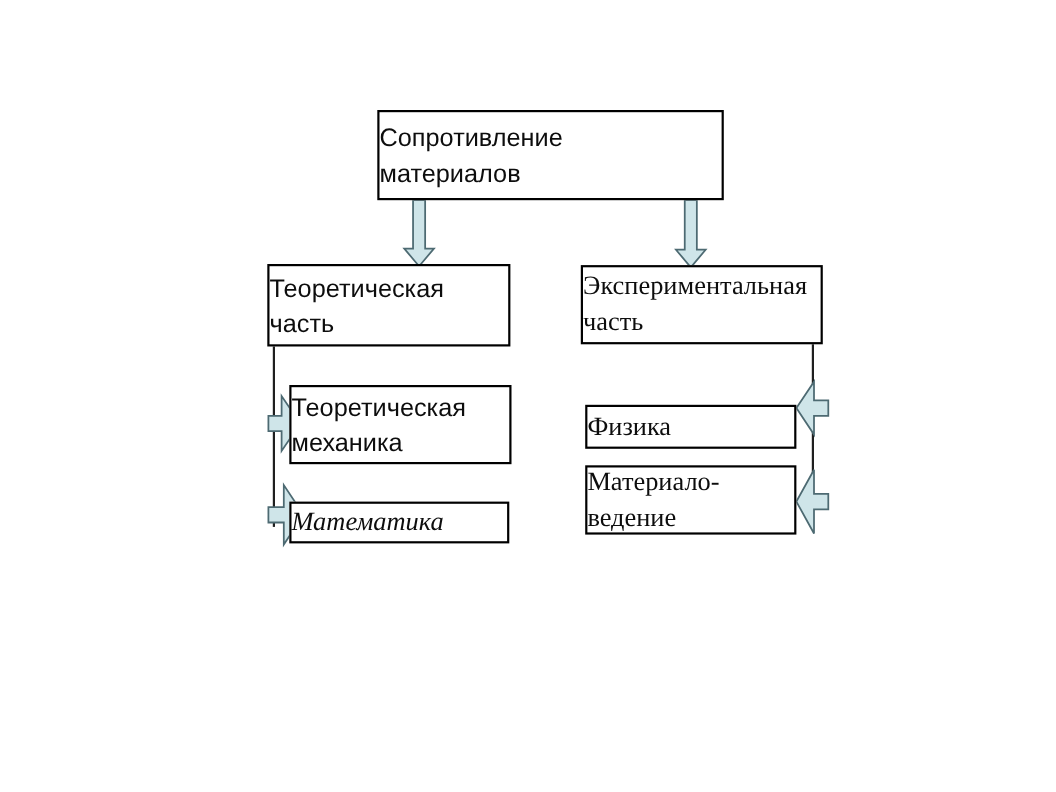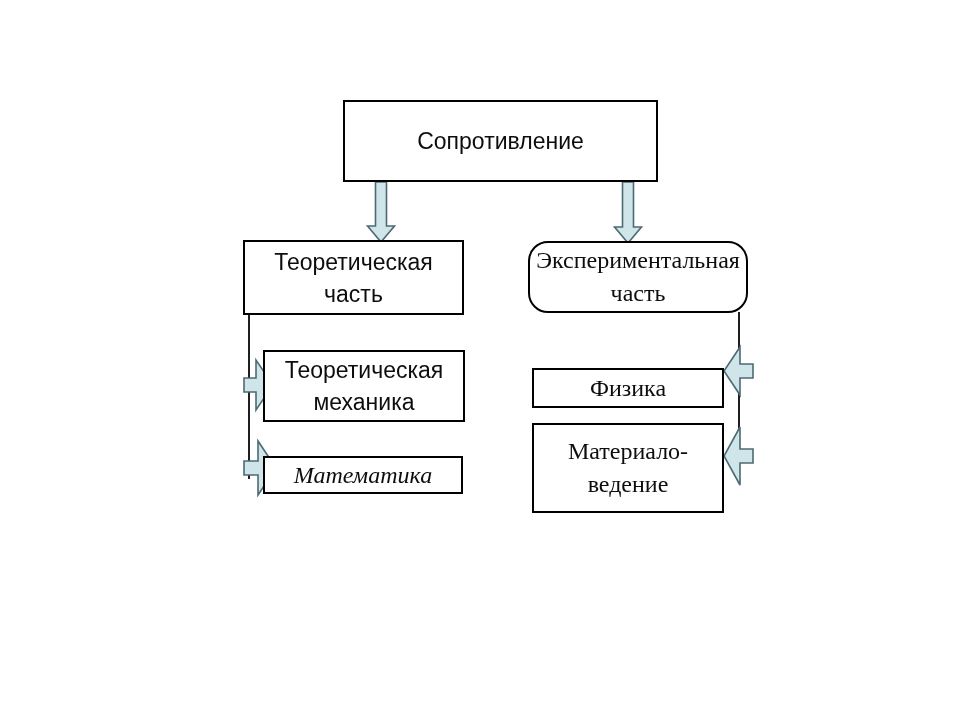--- a/index.html
+++ b/index.html
@@ -19,35 +19,35 @@
     margin:0 auto;
   }
   .node{
     position:absolute;
     box-sizing:border-box;
     border:2px solid var(--box-border);
     background:#ffffff;
     display:flex;
     flex-direction:column;
     justify-content:center;
-    align-items:center;
+    align-items:flex-start;
     text-align:center;
     color:var(--text);
     z-index:2;
   }
   .node span{display:block;white-space:nowrap;}
   .f-sans{font-family:"Liberation Sans","DejaVu Sans",sans-serif;font-size:23px;line-height:32px;}
   .f-serif{font-family:"Liberation Serif","DejaVu Serif",serif;font-size:24px;line-height:33px;}
   #n-root        {left:343px;top:100px;width:315px;height:82px;}
   #n-theory      {left:243px;top:240px;width:221px;height:75px;}
-  #n-experiment  {left:528px;top:241px;width:220px;height:72px;border-radius:20px;}
+  #n-experiment  {left:528px;top:241px;width:220px;height:72px;}
   #n-theor-mech  {left:263px;top:350px;width:202px;height:72px;}
   #n-math        {left:263px;top:456px;width:200px;height:38px;font-style:italic;}
   #n-physics     {left:532px;top:368px;width:192px;height:40px;}
-  #n-matsci      {left:532px;top:423px;width:192px;height:90px;}
+  #n-matsci      {left:532px;top:423px;width:192px;height:63px;}
   .connector-layer{
     position:absolute;left:0;top:0;width:960px;height:720px;
     z-index:1;
   }
   .blk-arrow{fill:var(--arrow-fill);stroke:var(--arrow-stroke);stroke-width:1.6;stroke-linejoin:miter;}
   .conn-line{stroke:var(--connector);stroke-width:2;fill:none;}
 </style>
 </head>
 <body>
 
@@ -63,20 +63,21 @@
 
     <path class="blk-arrow" d="M244,378 L256,378 L256,360 L273,385 L256,410 L256,392 L244,392 Z"></path>
     <path class="blk-arrow" d="M244,461 L258,461 L258,441 L276,468 L258,495 L258,475 L244,475 Z"></path>
 
     <path class="blk-arrow" d="M753,364 L740,364 L740,347 L724,371 L740,395 L740,378 L753,378 Z"></path>
     <path class="blk-arrow" d="M753,449 L740,449 L740,427 L724,456 L740,485 L740,463 L753,463 Z"></path>
   </svg>
 
   <div class="node f-sans" id="n-root">
     <span>Сопротивление</span>
+    <span>материалов</span>
   </div>
 
   <div class="node f-sans" id="n-theory">
     <span>Теоретическая</span>
     <span>часть</span>
   </div>
 
   <div class="node f-serif" id="n-experiment">
     <span>Экспериментальная</span>
     <span>часть</span>

